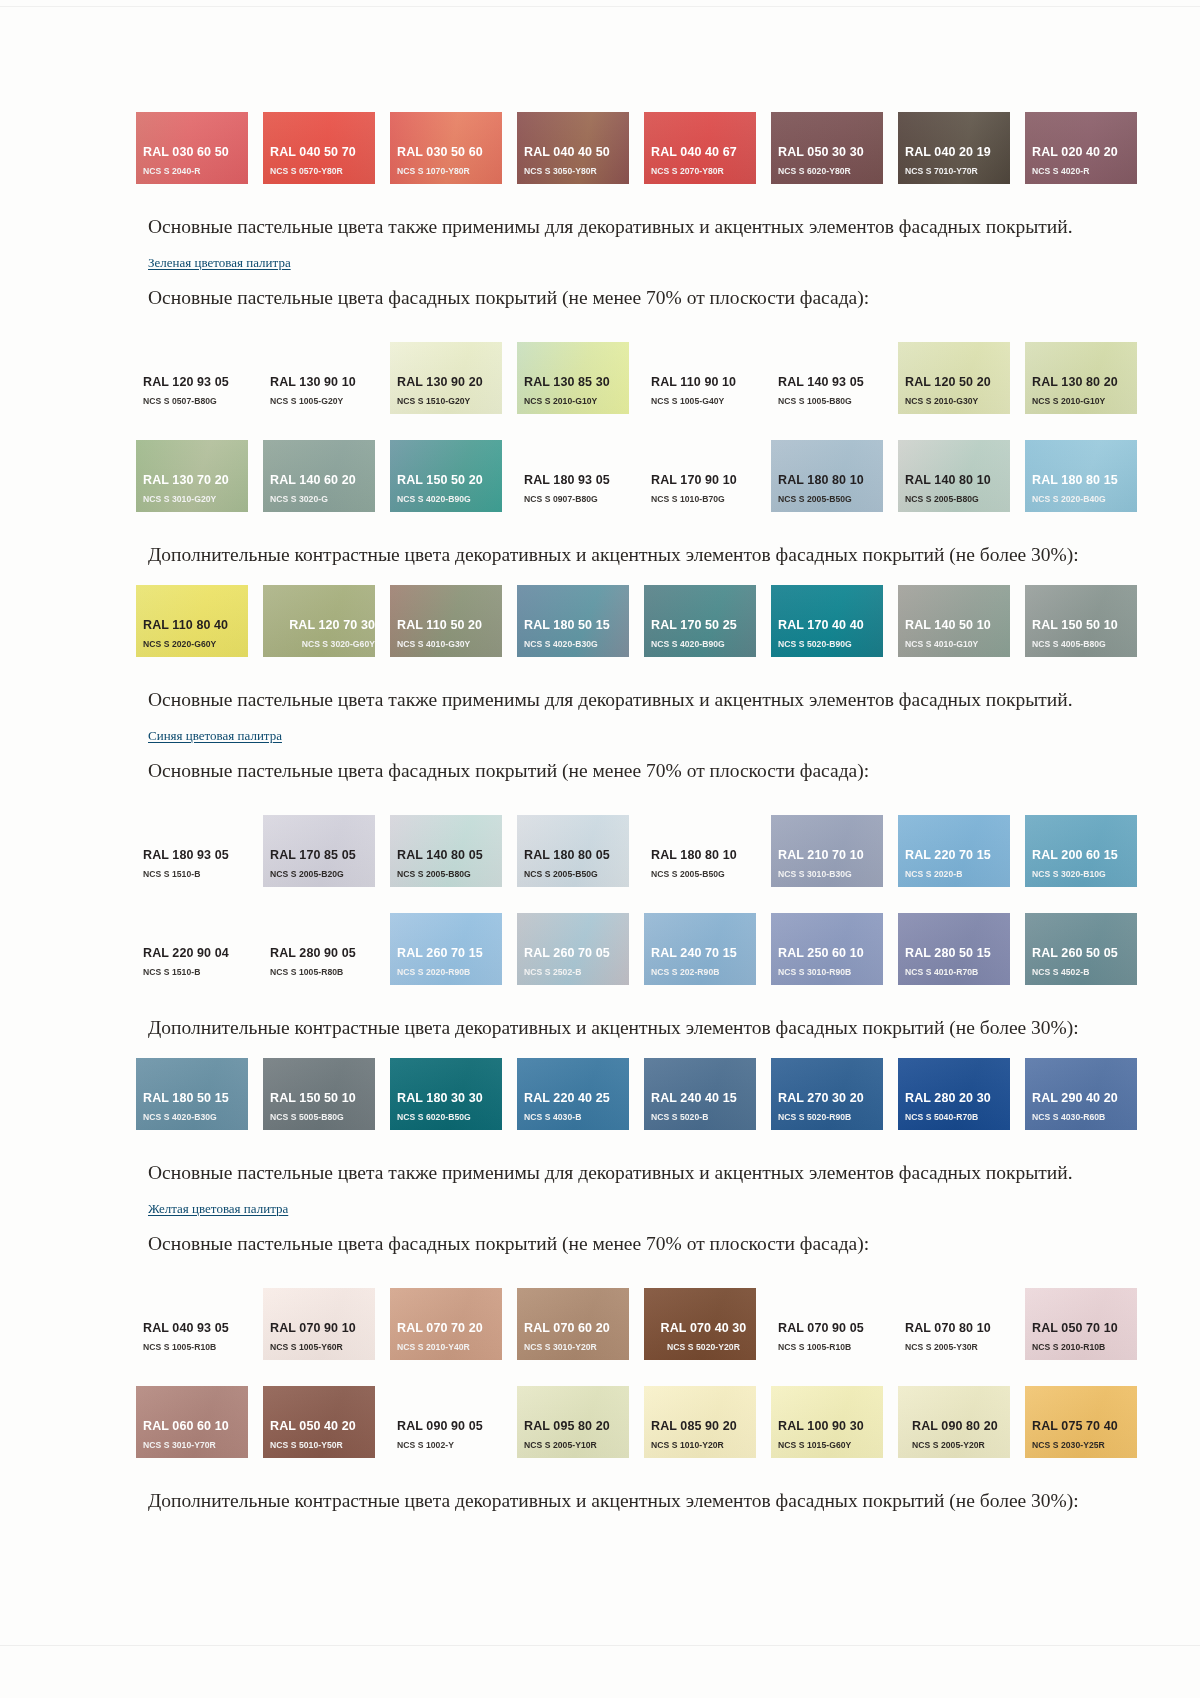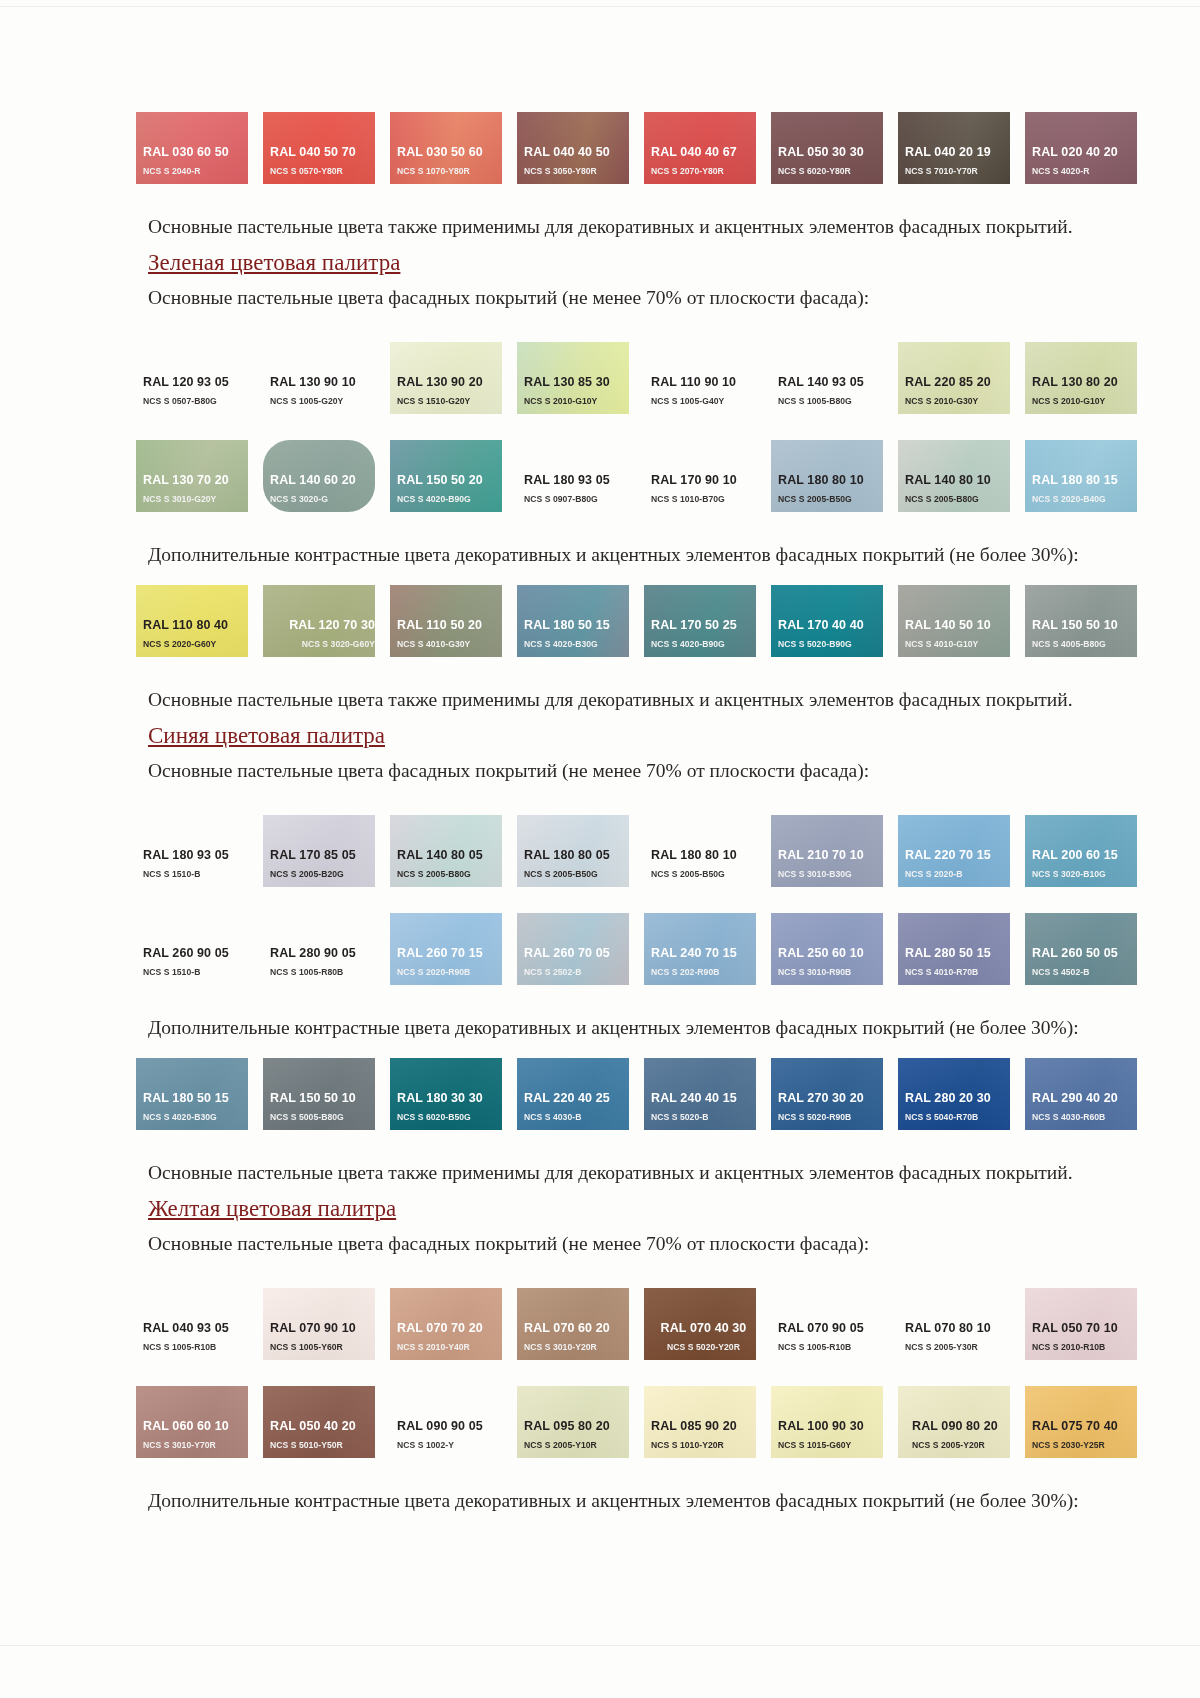--- a/index.html
+++ b/index.html
@@ -34,25 +34,25 @@
     font-family: "Liberation Serif", serif;
     font-size: 19.5px;
     line-height: 26.5px;
     margin: 0;
     text-align: justify;
     text-indent: 48px;
     color: #2b2724;
   }
   .subhead {
     font-family: "Liberation Serif", serif;
-    font-size: 23px;
+    font-size: 13px;
     line-height: 26.5px;
     margin: 0;
     text-indent: 48px;
-    color: #7f1d1d;
+    color: #0c4a6e;
   }
   .subhead span.u {
     text-decoration: underline;
     text-underline-offset: 2px;
   }
   .gap-s { height: 9px; }
   .gap-m { height: 17px; }
   .gap-l { height: 26px; }
   .gap-xl { height: 30px; }
 
@@ -206,37 +206,37 @@
         </div>
         <div class="swatch plain">
           <div class="ral">RAL 110 90 10</div>
           <div class="ncs">NCS S 1005-G40Y</div>
         </div>
         <div class="swatch plain">
           <div class="ral">RAL 140 93 05</div>
           <div class="ncs">NCS S 1005-B80G</div>
         </div>
         <div class="swatch filled darktext" style="background: linear-gradient(110deg, rgb(223, 228, 189) 0%, rgb(219, 224, 174) 60%, rgb(226, 230, 187) 100%);">
-          <div class="ral">RAL 220 85 20</div>
+          <div class="ral">RAL 120 50 20</div>
           <div class="ncs">NCS S 2010-G30Y</div>
         </div>
         <div class="swatch filled darktext" style="background: linear-gradient(110deg, rgb(216, 223, 184) 0%, rgb(210, 218, 167) 60%, rgb(217, 224, 180) 100%);">
           <div class="ral">RAL 130 80 20</div>
           <div class="ncs">NCS S 2010-G10Y</div>
         </div>
       </div>
 
     <div class="gap-l"></div>
 
     <div class="swatch-row">
         <div class="swatch filled" style="background: linear-gradient(110deg, rgb(159, 185, 140) 0%, rgb(178, 191, 155) 55%, rgb(165, 186, 146) 100%);">
           <div class="ral">RAL 130 70 20</div>
           <div class="ncs">NCS S 3010-G20Y</div>
         </div>
-        <div class="swatch filled" style="background: linear-gradient(110deg, rgb(147, 167, 156) 0%, rgb(138, 162, 154) 60%, rgb(143, 167, 156) 100%); border-radius: 27px;">
+        <div class="swatch filled" style="background: linear-gradient(110deg, rgb(147, 167, 156) 0%, rgb(138, 162, 154) 60%, rgb(143, 167, 156) 100%);">
           <div class="ral">RAL 140 60 20</div>
           <div class="ncs">NCS S 3020-G</div>
         </div>
         <div class="swatch filled" style="background: linear-gradient(110deg, rgb(109, 153, 164) 0%, rgb(79, 157, 148) 60%, rgb(63, 161, 149) 100%);">
           <div class="ral">RAL 150 50 20</div>
           <div class="ncs">NCS S 4020-B90G</div>
         </div>
         <div class="swatch plain">
           <div class="ral">RAL 180 93 05</div>
           <div class="ncs">NCS S 0907-B80G</div>
@@ -346,21 +346,21 @@
         <div class="swatch filled" style="background: linear-gradient(110deg, rgb(111, 171, 196) 0%, rgb(99, 165, 191) 60%, rgb(108, 170, 195) 100%);">
           <div class="ral">RAL 200 60 15</div>
           <div class="ncs">NCS S 3020-B10G</div>
         </div>
       </div>
 
     <div class="gap-l"></div>
 
     <div class="swatch-row">
         <div class="swatch plain">
-          <div class="ral">RAL 260 90 05</div>
+          <div class="ral">RAL 220 90 04</div>
           <div class="ncs">NCS S 1510-B</div>
         </div>
         <div class="swatch plain">
           <div class="ral">RAL 280 90 05</div>
           <div class="ncs">NCS S 1005-R80B</div>
         </div>
         <div class="swatch filled" style="background: linear-gradient(110deg, rgb(164, 198, 227) 0%, rgb(147, 191, 224) 60%, rgb(157, 196, 226) 100%);">
           <div class="ral">RAL 260 70 15</div>
           <div class="ncs">NCS S 2020-R90B</div>
         </div>

